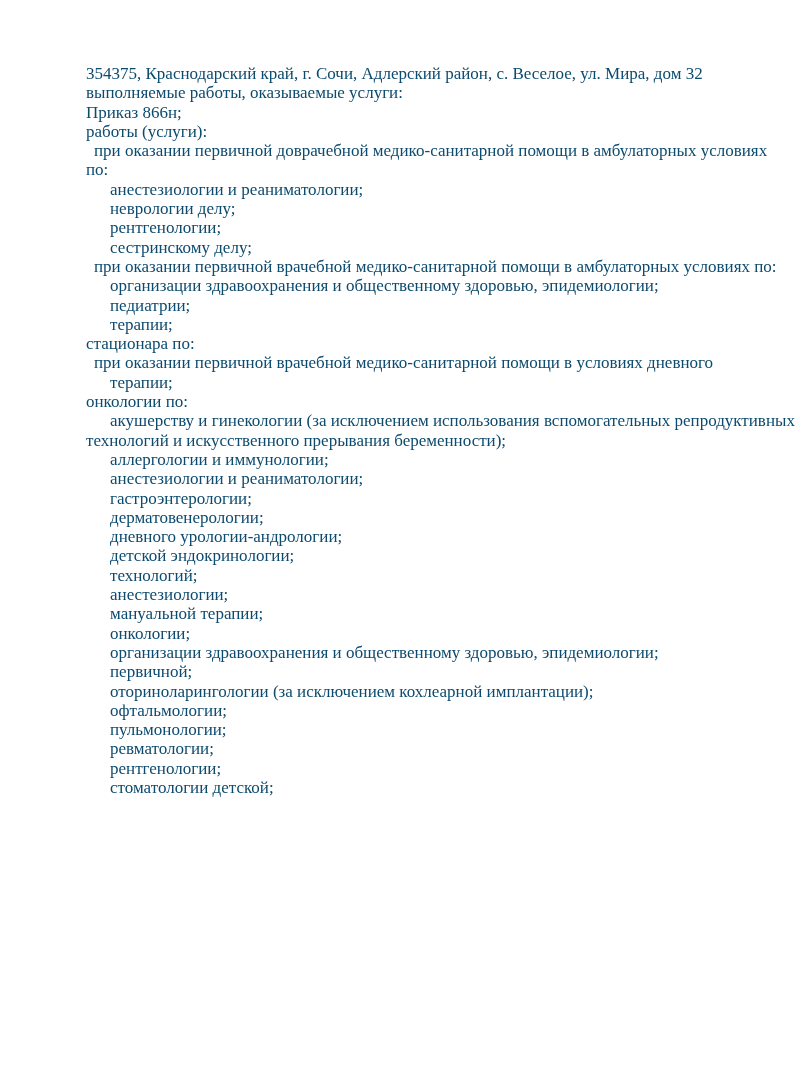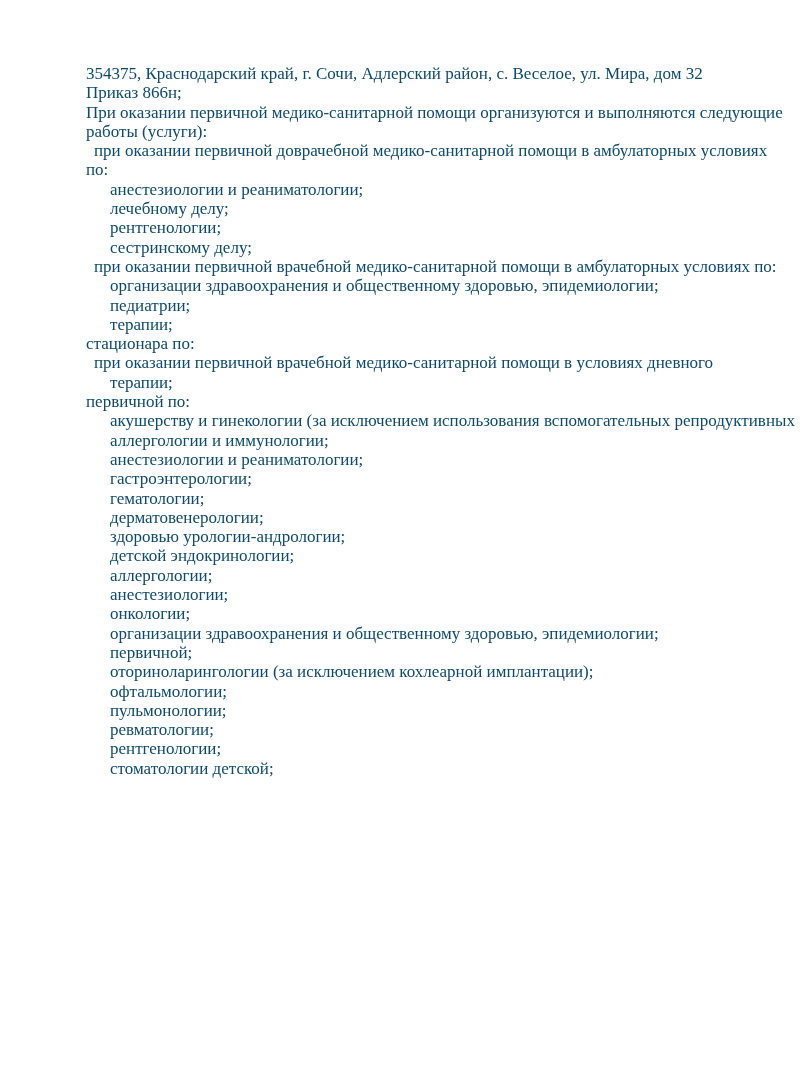--- a/index.html
+++ b/index.html
@@ -30,47 +30,48 @@
   .indent-0 { padding-left: 0; }
   .indent-1 { padding-left: 8px; }
   .indent-2 { padding-left: 24px; }
 </style>
 </head>
 <body>
 
 <div class="page">
   <div class="text-block">
       <div class="line indent-0">354375, Краснодарский край, г. Сочи, Адлерский район, с. Веселое, ул. Мира, дом 32</div>
+      <div class="line indent-0">выполняемые работы, оказываемые услуги:</div>
       <div class="line indent-0">Приказ 866н;</div>
-      <div class="line indent-0">При оказании первичной медико-санитарной помощи организуются и выполняются следующие</div>
       <div class="line indent-0">работы (услуги):</div>
       <div class="line indent-1">при оказании первичной доврачебной медико-санитарной помощи в амбулаторных условиях</div>
       <div class="line indent-0">по:</div>
       <div class="line indent-2">анестезиологии и реаниматологии;</div>
-      <div class="line indent-2">лечебному делу;</div>
+      <div class="line indent-2">неврологии делу;</div>
       <div class="line indent-2">рентгенологии;</div>
       <div class="line indent-2">сестринскому делу;</div>
       <div class="line indent-1">при оказании первичной врачебной медико-санитарной помощи в амбулаторных условиях по:</div>
       <div class="line indent-2">организации здравоохранения и общественному здоровью, эпидемиологии;</div>
       <div class="line indent-2">педиатрии;</div>
       <div class="line indent-2">терапии;</div>
       <div class="line indent-0">стационара по:</div>
       <div class="line indent-1">при оказании первичной врачебной медико-санитарной помощи в условиях дневного</div>
       <div class="line indent-2">терапии;</div>
-      <div class="line indent-0">первичной по:</div>
+      <div class="line indent-0">онкологии по:</div>
       <div class="line indent-2">акушерству и гинекологии (за исключением использования вспомогательных репродуктивных</div>
+      <div class="line indent-0">технологий и искусственного прерывания беременности);</div>
       <div class="line indent-2">аллергологии и иммунологии;</div>
       <div class="line indent-2">анестезиологии и реаниматологии;</div>
       <div class="line indent-2">гастроэнтерологии;</div>
-      <div class="line indent-2">гематологии;</div>
       <div class="line indent-2">дерматовенерологии;</div>
-      <div class="line indent-2">здоровью урологии-андрологии;</div>
+      <div class="line indent-2">дневного урологии-андрологии;</div>
       <div class="line indent-2">детской эндокринологии;</div>
-      <div class="line indent-2">аллергологии;</div>
+      <div class="line indent-2">технологий;</div>
       <div class="line indent-2">анестезиологии;</div>
+      <div class="line indent-2">мануальной терапии;</div>
       <div class="line indent-2">онкологии;</div>
       <div class="line indent-2">организации здравоохранения и общественному здоровью, эпидемиологии;</div>
       <div class="line indent-2">первичной;</div>
       <div class="line indent-2">оториноларингологии (за исключением кохлеарной имплантации);</div>
       <div class="line indent-2">офтальмологии;</div>
       <div class="line indent-2">пульмонологии;</div>
       <div class="line indent-2">ревматологии;</div>
       <div class="line indent-2">рентгенологии;</div>
       <div class="line indent-2">стоматологии детской;</div>
     </div>

